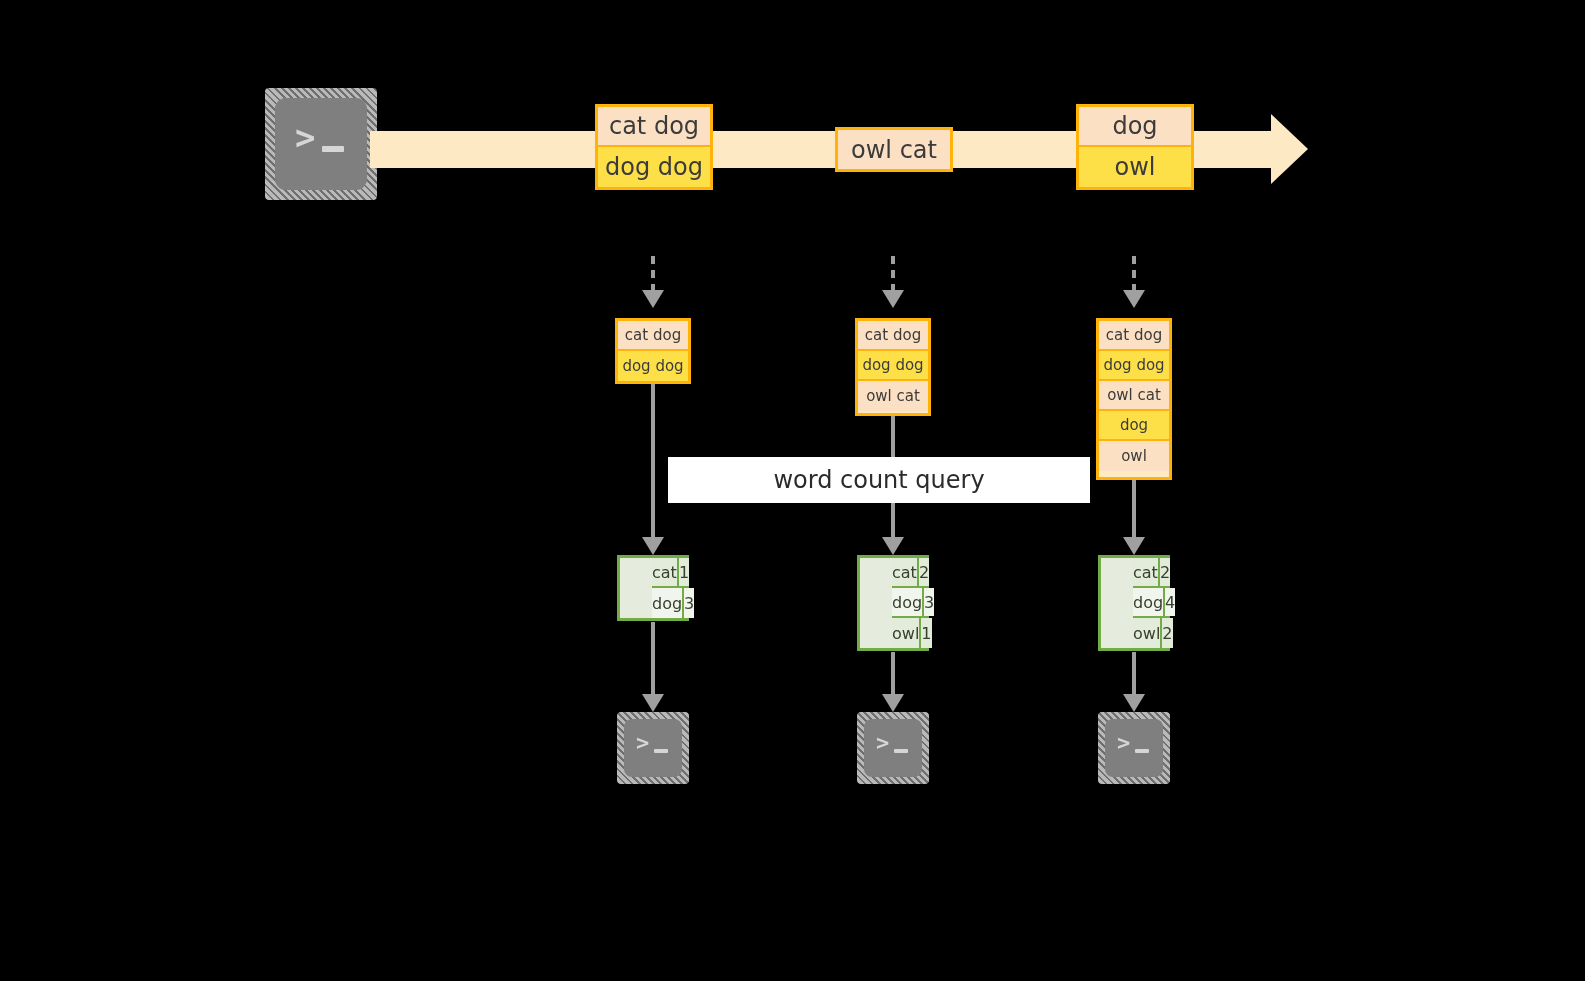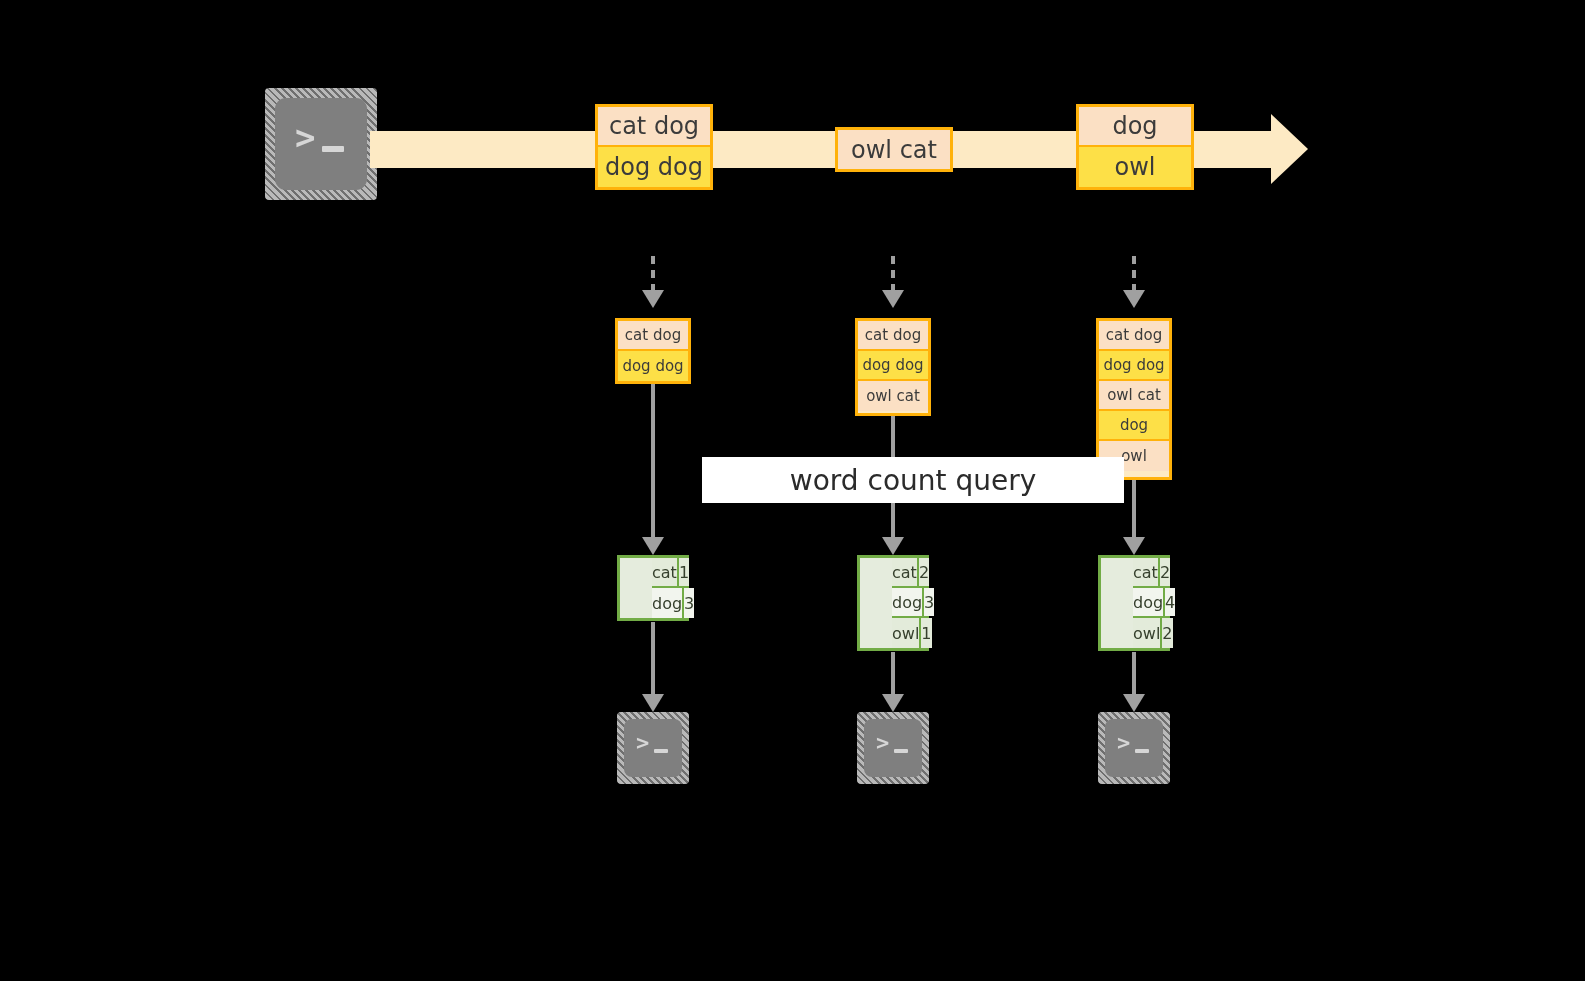--- a/index.html
+++ b/index.html
@@ -138,28 +138,28 @@
     position: absolute;
     width: 0; height: 0;
     border-left: 11px solid transparent;
     border-right: 11px solid transparent;
     border-top: 18px solid #a0a0a0;
   }
 
   
   .query-label {
     position: absolute;
-    left: 702px; top: 457px;
+    left: 668px; top: 457px;
     width: 422px; height: 46px;
     background: #ffffff;
     display: flex;
     align-items: center;
     justify-content: center;
     color: #2b2b2b;
-    font-size: 28px;
+    font-size: 24px;
     white-space: nowrap;
     z-index: 6;
   }
 </style>
 </head>
 <body>
 
 <div id="stage">
 
   <div class="terminal big">

